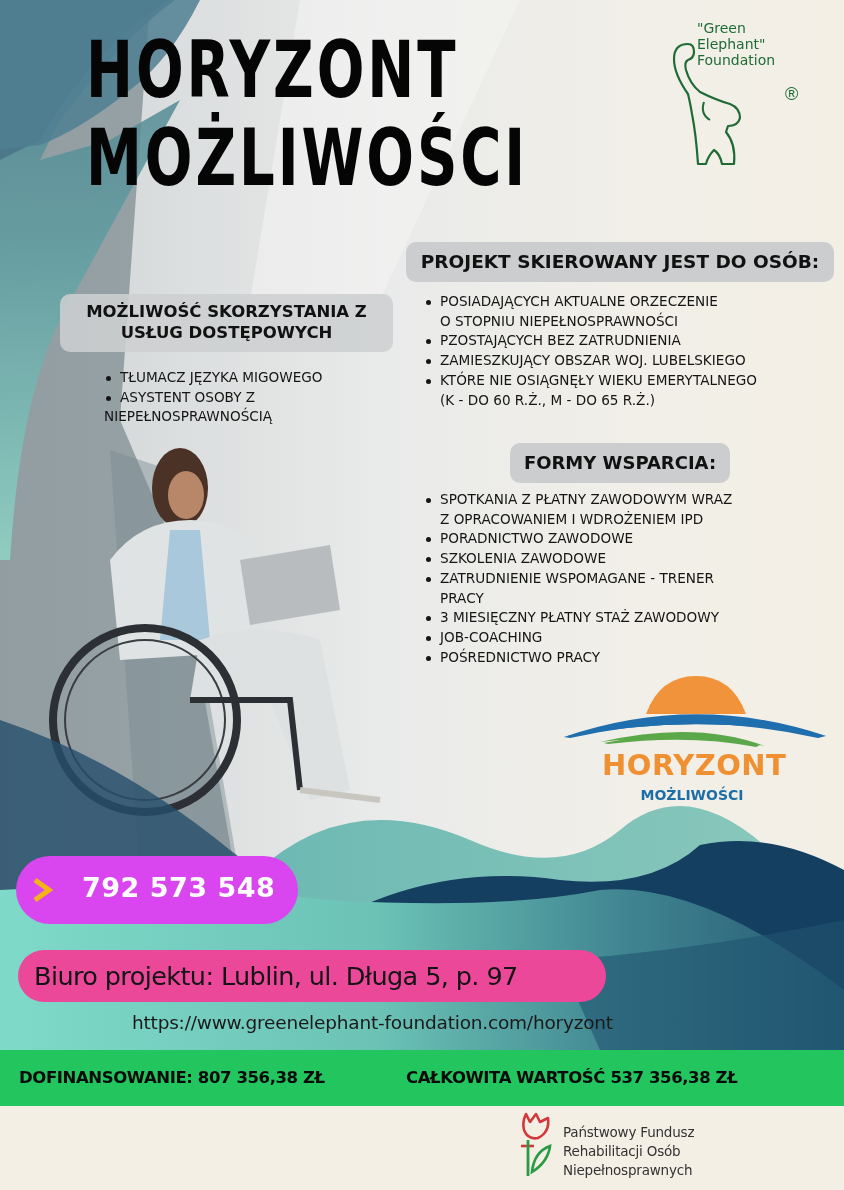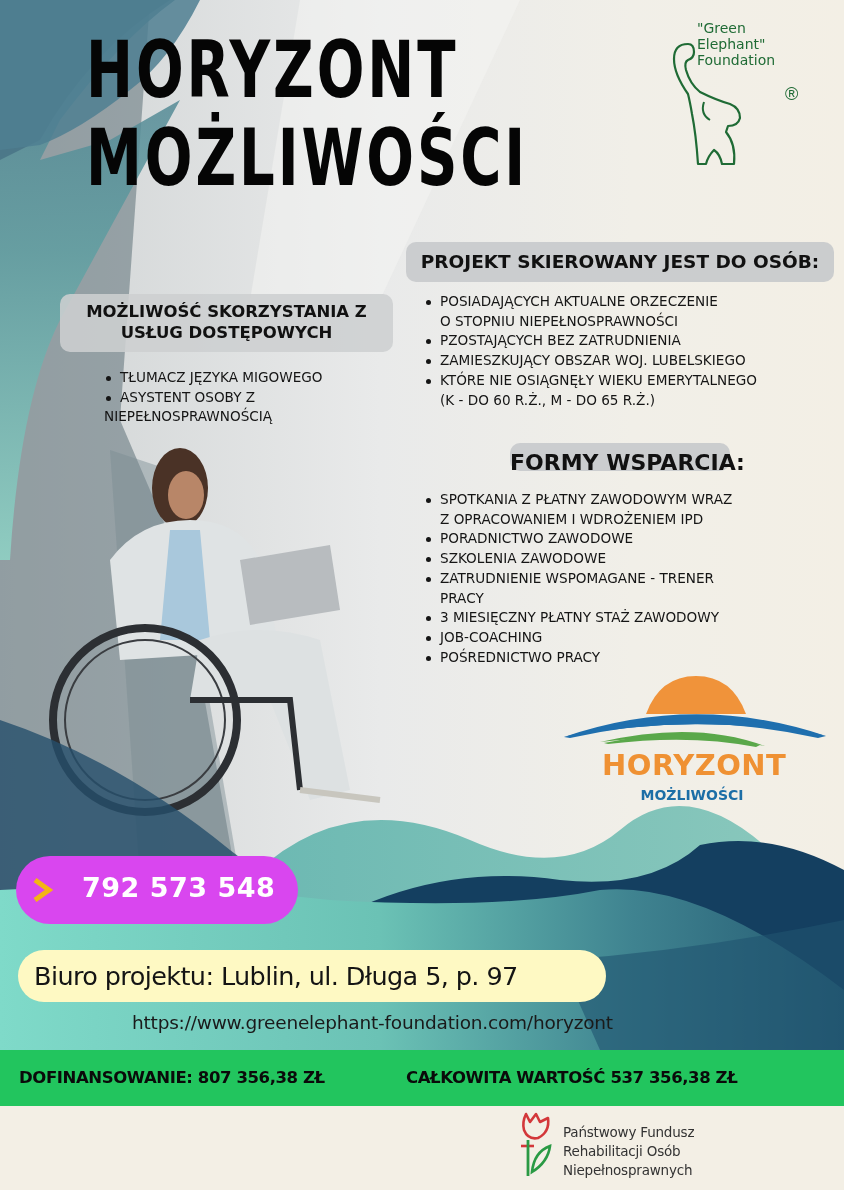--- a/index.html
+++ b/index.html
@@ -28,21 +28,21 @@
   .ge-reg { position: absolute; left: 125px; top: 70px; color: #1f6b35; font-size: 18px; }
 
   
   .pill {
     position: absolute; background: rgba(200,202,204,0.92); border-radius: 10px;
     font-family: "DejaVu Sans", sans-serif; font-weight: bold; color: #111;
     text-align: center; white-space: nowrap;
   }
   .pill-target { left: 406px; top: 242px; width: 428px; height: 40px; font-size: 18.5px; line-height: 40px; }
   .pill-access { left: 60px; top: 294px; width: 333px; height: 58px; font-size: 16.5px; line-height: 21px; padding-top: 7px; background: rgba(205,207,208,0.88); }
-  .pill-forms { left: 510px; top: 443px; width: 220px; height: 28px; font-size: 22px; line-height: 40px; }
+  .pill-forms { left: 510px; top: 443px; width: 220px; height: 40px; font-size: 18px; line-height: 40px; }
 
   ul.blist { position: absolute; list-style: none; font-family: "DejaVu Sans", sans-serif; font-size: 13.6px; line-height: 19.7px; color: #151515; }
   ul.blist li { position: relative; padding-left: 16px; white-space: nowrap; }
   ul.blist li::before { content: ""; position: absolute; left: 2px; top: 8px; width: 5px; height: 5px; border-radius: 50%; background: #151515; }
   .list-target { left: 424px; top: 292px; }
   .list-access { left: 104px; top: 368px; }
   .list-forms { left: 424px; top: 490px; }
 
   
   .hz-logo { position: absolute; left: 560px; top: 672px; width: 270px; height: 140px; }
@@ -53,21 +53,21 @@
   .phone {
     position: absolute; left: 16px; top: 856px; width: 282px; height: 68px;
     background: #d946ef; border-radius: 34px; display: flex; align-items: center;
   }
   .phone-icon { position: absolute; left: 16px; top: 22px; width: 22px; height: 24px; }
   .phone-num { position: absolute; left: 66px; top: 16px; color: #fff; font-family: "DejaVu Sans", sans-serif; font-weight: bold; font-size: 27px; letter-spacing: 0.5px; }
 
   
   .office {
     position: absolute; left: 18px; top: 950px; width: 588px; height: 52px;
-    background: #fef9c3; border-radius: 26px;
+    background: #ec4899; border-radius: 26px;
     font-family: "DejaVu Sans", sans-serif; font-size: 25.5px; line-height: 52px;
     color: #141414; padding-left: 16px; white-space: nowrap; letter-spacing: -0.6px;
   }
   .url { position: absolute; left: 0; top: 1012px; width: 844px; padding-left: 132px; font-family: "DejaVu Sans", sans-serif; font-size: 18.5px; color: #1a1a1a; white-space: nowrap; letter-spacing: -0.2px; }
 
   
   .fund-bar { position: absolute; left: 0; top: 1050px; width: 844px; height: 56px; background: #22c55e; }
   .fund-item { position: absolute; top: 18px; font-family: "DejaVu Sans", sans-serif; font-weight: bold; font-size: 16.5px; color: #0a0a0a; white-space: nowrap; letter-spacing: -0.4px; }
   .fund-1 { left: 19px; }
   .fund-2 { left: 406px; }

